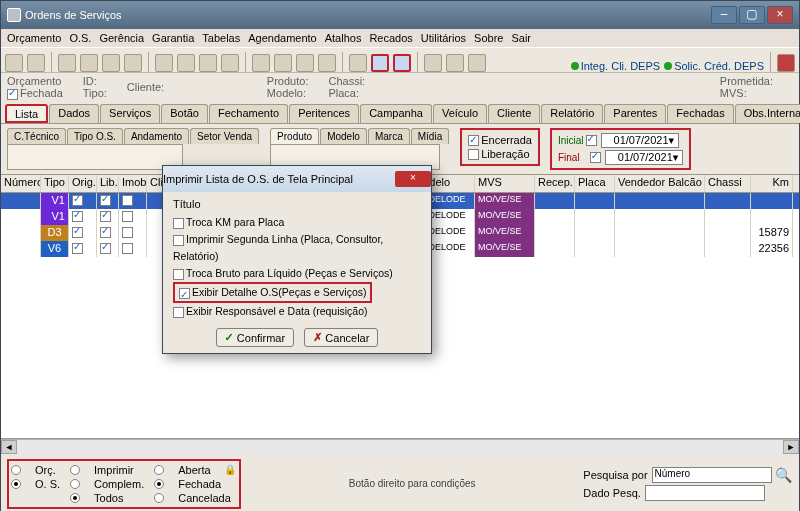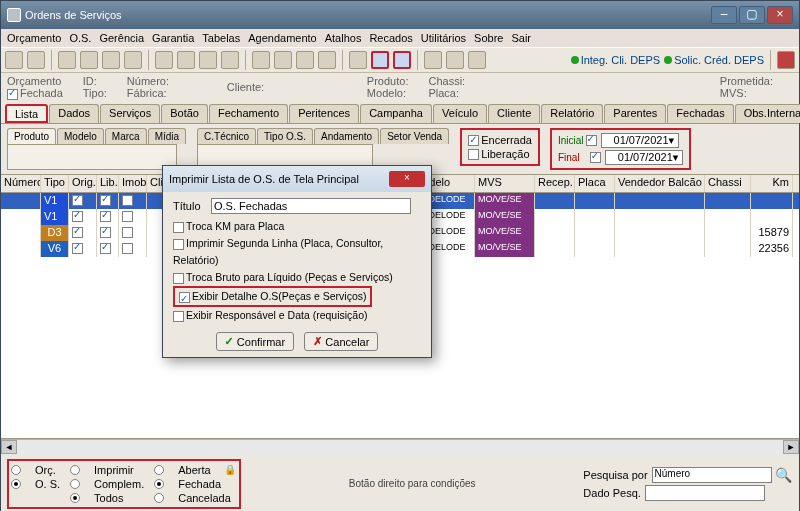--- a/index.html
+++ b/index.html
@@ -6,21 +6,21 @@
   body{background:#5a6a7a;width:800px;height:511px;overflow:hidden;position:relative}
   .win{width:800px;height:511px;border:1px solid #384858}
   .titlebar{height:28px;background:linear-gradient(#7890a8,#506880);color:#fff;display:flex;align-items:center;padding:0 6px;justify-content:space-between}
   .titlebar .t-left{display:flex;align-items:center;gap:4px}
   .titlebar .t-icon{width:14px;height:14px;background:#b8c0c8;border:1px solid #fff;border-radius:2px}
   .winbtns{display:flex;gap:2px}
   .winbtns div{width:26px;height:18px;background:#6080a0;border:1px solid #406080;border-radius:2px;text-align:center;line-height:15px;color:#fff;font-size:12px}
   .winbtns .x{background:#b04848}
   .menubar{height:18px;background:#e8e0d8;display:flex;align-items:center;gap:8px;padding:0 6px;color:#000}
   .menubar span{cursor:default}
-  .toolbar{height:26px;background:#ece8e0;border-top:1px solid #fff;border-bottom:1px solid #c0b8a8;display:flex;align-items:center;padding:0 4px;gap:4px}
+  .toolbar{height:26px;background:#ece8e0;border-top:1px solid #fff;border-bottom:1px solid #c0b8a8;display:flex;align-items:flex-end;padding:0 4px;gap:4px}
   .tbtn{width:18px;height:18px;background:#d8d0c0;border:1px solid #a09880;border-radius:2px}
   .tbtn-hl{border:2px solid #c02030;background:#c8d8f0}
   .sep{width:1px;height:20px;background:#b0a898;margin:0 2px}
   .toolbar .txtlink{display:flex;align-items:center;gap:2px;color:#004080}
   .dot{width:8px;height:8px;border-radius:50%;background:#20a020;display:inline-block}
   .infobar{background:#ece8e0;padding:2px 6px;display:flex;align-items:center;color:#606060}
   .infobar .col{margin-right:20px}
   .chk{display:inline-block;width:11px;height:11px;border:1px solid #808080;background:#fff;margin-right:2px;vertical-align:middle;position:relative}
   .chk.on::after{content:"✓";position:absolute;left:0;top:-3px;font-size:10px;color:#2060c0}
   .tabs{display:flex;background:#ece8e0;border-bottom:1px solid #a09880;padding:2px 4px 0}
@@ -38,42 +38,42 @@
   .rightfilt .lbl{font-size:10px;color:#006000}
   .rightfilt .lbl.final{color:#a00000}
   .datebox{border:1px solid #808080;background:#fff;padding:0 12px;width:78px;font-size:10px;display:flex;align-items:center;justify-content:space-between}
   .grid{position:relative;background:#fff;height:265px;border-top:1px solid #a09880;border-bottom:1px solid #a09880;overflow:hidden}
   .ghead{display:flex;background:#ece8e0;height:18px;border-bottom:1px solid #a09880}
   .ghead div,.grow div{border-right:1px solid #d8d0c0;padding:1px 3px;overflow:hidden;white-space:nowrap}
   .grow{display:flex;height:16px;background:#fff}
   .grow.sel{background:#3060c0;color:#fff}
   .c-num{width:40px}.c-tipo{width:28px}.c-orig{width:28px}.c-lib{width:22px}.c-imob{width:28px}.c-cli{width:200px}.c-set{width:64px}
   .c-mod{width:64px}.c-mvs{width:60px}.c-rec{width:40px}.c-placa{width:40px}.c-vend{width:90px}.c-chassi{width:46px}.c-km{width:42px;text-align:right}
-  .tipo-v1{background:#1d4ed8;color:#fff;text-align:left}
+  .tipo-v1{background:#6d28d9;color:#fff;text-align:right}
   .tipo-d3{background:#c08020;color:#fff;text-align:center}
   .tipo-v6{background:#2060c0;color:#fff;text-align:center}
   .mvs{background:#803080;color:#fff;font-size:9px}
   .modcell{font-size:9px}
   .scroll-h{height:16px;background:#e8e8e8;border-top:1px solid #b0b0b0;display:flex;align-items:center}
   .scroll-h .arr{width:16px;height:14px;background:#d0d0d0;border:1px solid #a0a0a0;font-size:9px;text-align:center;line-height:12px}
   .scroll-h .track{flex:1;height:14px}
   .footer{background:#ece8e0;padding:4px 6px;display:flex;align-items:center;justify-content:space-between}
   .radioset{border:2px solid #c02030;padding:2px;display:flex;gap:10px}
   .radioset .rset{display:flex;flex-direction:column}
   .radioset label{font-size:10px;display:flex;align-items:center;gap:14px;line-height:14px}
   .rdo{width:10px;height:10px;border:1px solid #808080;border-radius:50%;background:#fff;display:inline-block;position:relative}
   .rdo.on::after{content:"";position:absolute;width:4px;height:4px;background:#000;border-radius:50%;left:2px;top:2px}
   .lock{font-size:10px}
   .psearch{display:flex;flex-direction:column;gap:2px;font-size:10px}
   .psearch .row{display:flex;align-items:center;gap:4px}
   .psearch input,.psearch .sel{border:1px solid #808080;background:#fff;height:16px;width:120px;padding:0 2px;font-size:10px}
   .binoc{font-size:14px;color:#4060a0}
   
   .modal{position:absolute;left:162px;top:165px;width:270px;background:#ece8e0;border:1px solid #384858;box-shadow:4px 4px 12px rgba(0,0,0,.4)}
-  .modal .mtitle{height:26px;background:linear-gradient(#e0e8f0,#c8d8e8);display:flex;align-items:center;padding:0 6px;justify-content:space-between;font-size:11px}
+  .modal .mtitle{height:26px;background:linear-gradient(#e0e8f0,#c8d8e8);display:flex;align-items:center;padding:0 0;justify-content:space-between;font-size:11px}
   .modal .mclose{width:36px;height:16px;background:#c03030;color:#fff;border-radius:2px;text-align:center;line-height:14px;font-size:10px}
   .modal .mbody{padding:6px 10px}
   .modal .mbody .trow{display:flex;align-items:center;margin-bottom:4px}
   .modal .mbody .trow .lbl{width:38px}
   .modal .mbody input[type=text]{border:1px solid #808080;background:#fff;height:16px;width:200px;padding:0 2px}
   .modal .mbody label{display:block;font-size:10.5px;line-height:17px}
   .modal .mbody label.hl{border:2px solid #c02030;display:inline-block;padding:0 4px}
   .modal .mbtns{display:flex;gap:10px;justify-content:center;margin-top:8px}
   .modal .mbtn{border:1px solid #808080;background:#f0ece4;padding:2px 8px;border-radius:3px;display:flex;align-items:center;gap:3px}
   .ok{color:#108010;font-weight:bold}
@@ -144,21 +144,20 @@
         <span class="dot"></span>
         <span>Solic. Créd. DEPS</span>
       </div>
     <div class="sep"></div>
     <div class="tbtn" style="background:#c04040"></div>
   </div>
 
   <div class="infobar">
     <div class="col"><span>Orçamento</span><br><span class="chk on"></span><span>Fechada</span></div>
     <div class="col"><span>ID:</span><br><span>Tipo:</span></div>
-    <div class="col" style="min-width:80px"><span>Número:</span><br><span>Fábrica:</span></div>
     <div class="col" style="min-width:120px"><span>Cliente:</span></div>
     <div class="col"><span>Produto:</span><br><span>Modelo:</span></div>
     <div class="col"><span>Chassi:</span><br><span>Placa:</span></div>
     <div class="col" style="margin-left:auto"><span>Prometida:</span><br><span>MVS:</span></div>
   </div>
 
   <div class="tabs">
     <div class="tab active hl">Lista</div>
     <div class="tab">Dados</div>
     <div class="tab">Serviços</div>
@@ -170,35 +169,35 @@
     <div class="tab">Cliente</div>
     <div class="tab">Relatório</div>
     <div class="tab">Parentes</div>
     <div class="tab">Fechadas</div>
     <div class="tab">Obs.Interna/CRM</div>
   </div>
 
   <div class="filterzone">
     <div>
       <div class="subtabs">
+        <div class="tab">C.Técnico</div>
+        <div class="tab">Tipo O.S.</div>
+        <div class="tab">Andamento</div>
+        <div class="tab">Setor Venda</div>
+      </div>
+      <div style="border:1px solid #a09880;height:26px;width:176px;background:#f4f0e8"></div>
+    </div>
+    <div>
+      <div class="subtabs">
         <div class="tab active">Produto</div>
         <div class="tab">Modelo</div>
         <div class="tab">Marca</div>
         <div class="tab">Mídia</div>
       </div>
       <div style="border:1px solid #a09880;height:26px;width:170px;background:#f4f0e8"></div>
-    </div>
-    <div>
-      <div class="subtabs">
-        <div class="tab">C.Técnico</div>
-        <div class="tab">Tipo O.S.</div>
-        <div class="tab">Andamento</div>
-        <div class="tab">Setor Venda</div>
-      </div>
-      <div style="border:1px solid #a09880;height:26px;width:176px;background:#f4f0e8"></div>
     </div>
     <div class="group hl">
       <label><span class="chk on"></span><span>Encerrada</span></label>
       <label><span class="chk"></span><span>Liberação</span></label>
     </div>
     <div class="group hl rightfilt">
       <div class="row">
           <span class="lbl">Inicial</span>
           <span class="chk on"></span>
           <span class="datebox">
@@ -360,21 +359,20 @@
   </div>
 
   <div class="modal">
     <div class="mtitle">
         <span>Imprimir Lista de O.S. de Tela Principal</span>
         <div class="mclose">×</div>
       </div>
     <div class="mbody">
       <div class="trow">
           <span class="lbl">Título</span>
-          <input type="text" value="O.S. Fechadas" style="">
         </div>
       <div id="modal-opts"><label><span class="chk"></span>Troca KM para Placa</label><label><span class="chk"></span>Imprimir Segunda Linha (Placa, Consultor, Relatório)</label><label><span class="chk"></span>Troca Bruto para Líquido (Peças e Serviços)</label><label class="hl"><span class="chk on"></span>Exibir Detalhe O.S(Peças e Serviços)</label><label><span class="chk"></span>Exibir Responsável e Data (requisição)</label></div>
       <div class="mbtns">
         <div class="mbtn">
             <span class="ok">✓</span>
             <span>Confirmar</span>
           </div>
         <div class="mbtn">
             <span class="no">✗</span>
             <span>Cancelar</span>

